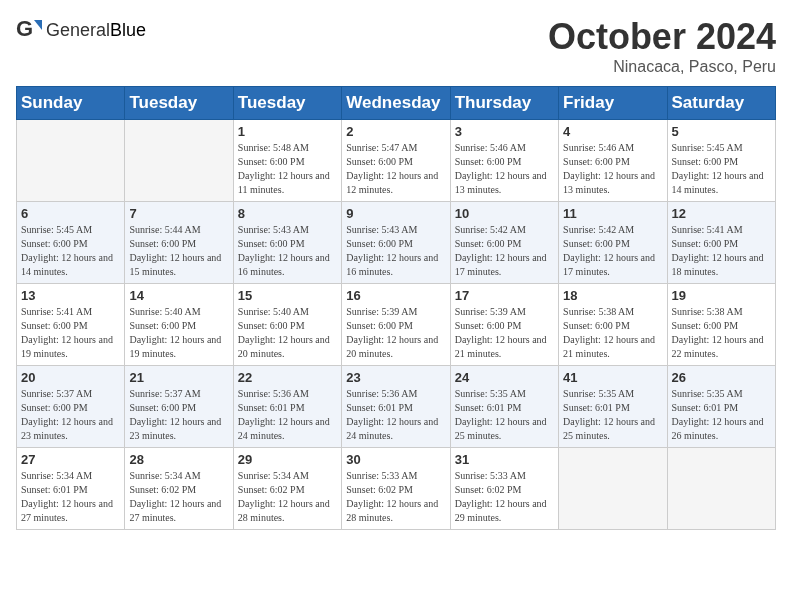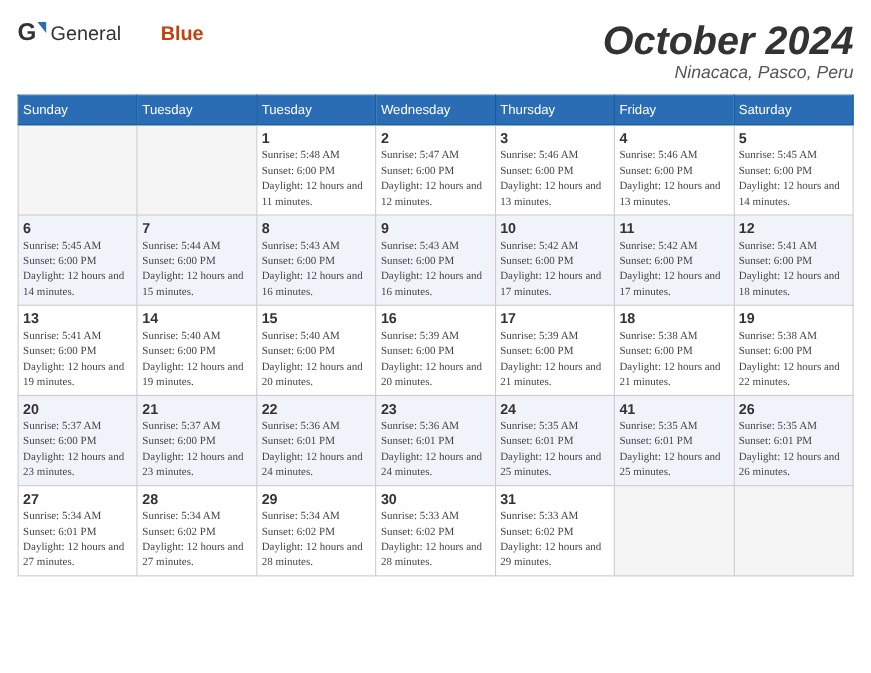--- a/index.html
+++ b/index.html
@@ -20,54 +20,52 @@
       display: flex;
       align-items: center;
     }
     .logo-text-general {
       font-size: 18px;
       font-weight: normal;
       color: #333;
     }
     .logo-text-blue {
       font-size: 18px;
-      font-weight: bold;
-      color: #c2410c;
-      padding-left: 36px;
+      font-weight: normal;
+      color: #000000;
     }
     .logo-icon {
       width: 28px;
       height: 28px;
       margin-right: 2px;
     }
     .title-area {
       text-align: right;
-      font-style: italic;
     }
     .month-title {
       font-size: 36px;
       font-weight: bold;
       color: #333;
     }
     .location-title {
       font-size: 16px;
       color: #555;
     }
     .calendar {
       width: 100%;
       border-collapse: collapse;
       font-size: 11px;
     }
     .calendar th {
       background-color: #2a6db5;
       color: #fff;
       padding: 6px 4px;
       text-align: left;
-      font-size: 12px;
-      font-weight: normal;
+      font-size: 17px;
+      font-weight: bold;
       border: 1px solid #1a5a9a;
     }
     .calendar td {
       border: 1px solid #ccc;
       vertical-align: top;
       padding: 4px;
       width: 108px;
       min-height: 80px;
       background: #fff;
     }

